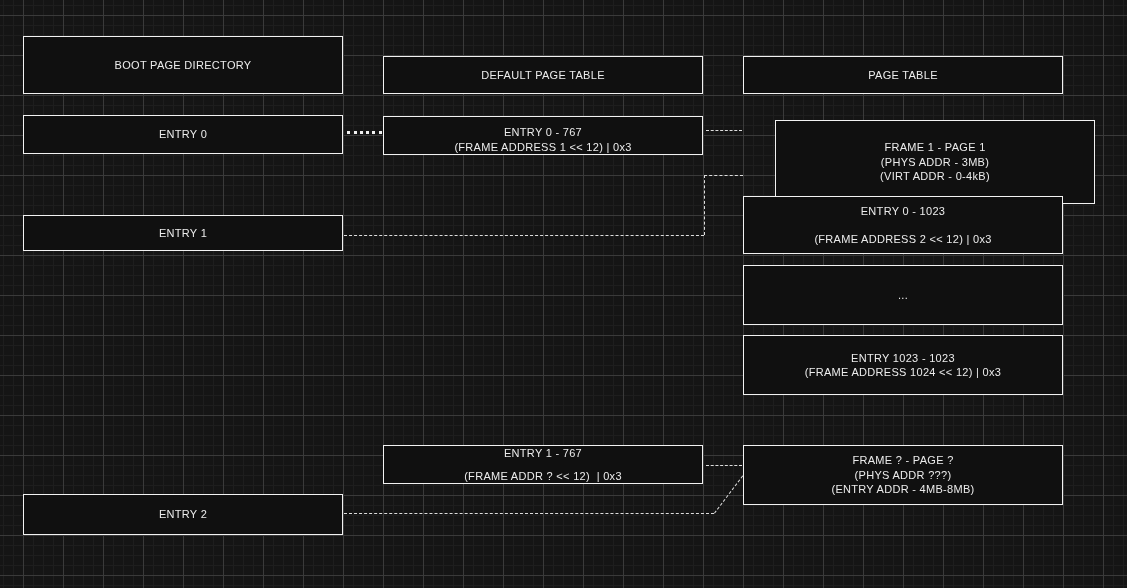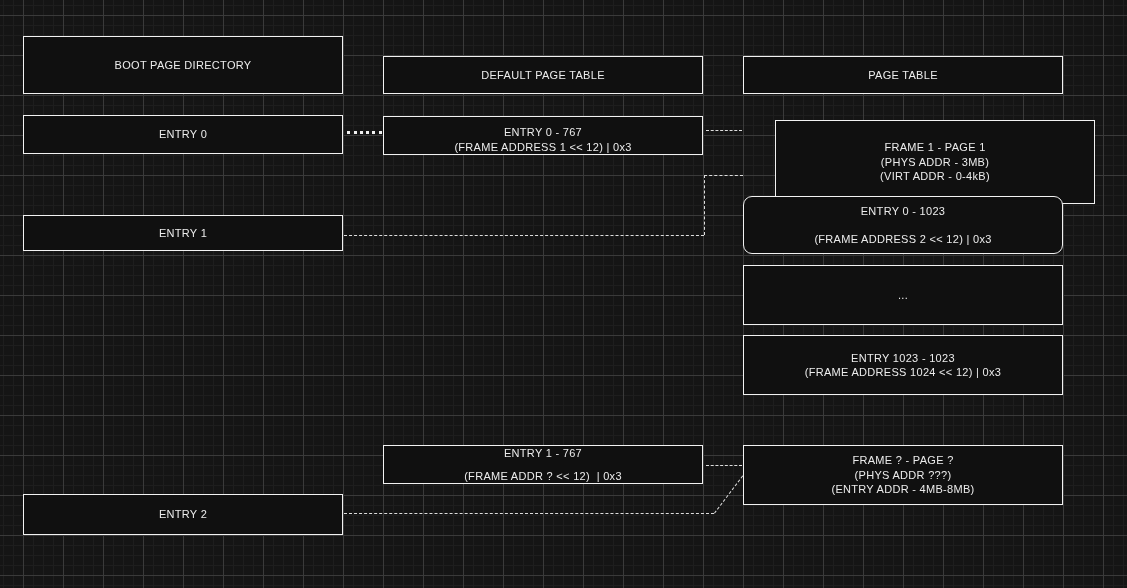--- a/index.html
+++ b/index.html
@@ -33,21 +33,21 @@
     display: flex;
     flex-direction: column;
     align-items: center;
     justify-content: center;
     text-align: center;
     font-size: 11px;
     line-height: 14.5px;
     letter-spacing: 0.3px;
     white-space: pre;
   }
-  .box.gap-lines { row-gap: 13px; border-radius: 9px; }
+  .box.gap-lines { row-gap: 13px; }
   .line { display: block; }
   .dash-h { position: absolute; height: 0; border-top: 1px dashed #dedede; }
   .dash-v { position: absolute; width: 0; border-left: 1px dashed #dedede; }
   .dash-diag {
     position: absolute;
     height: 0;
     border-top: 1px dashed #dedede;
     transform-origin: 0 0;
   }
   .dot-h { position: absolute; height: 0; border-top: 3px dotted #f0f0f0; }

